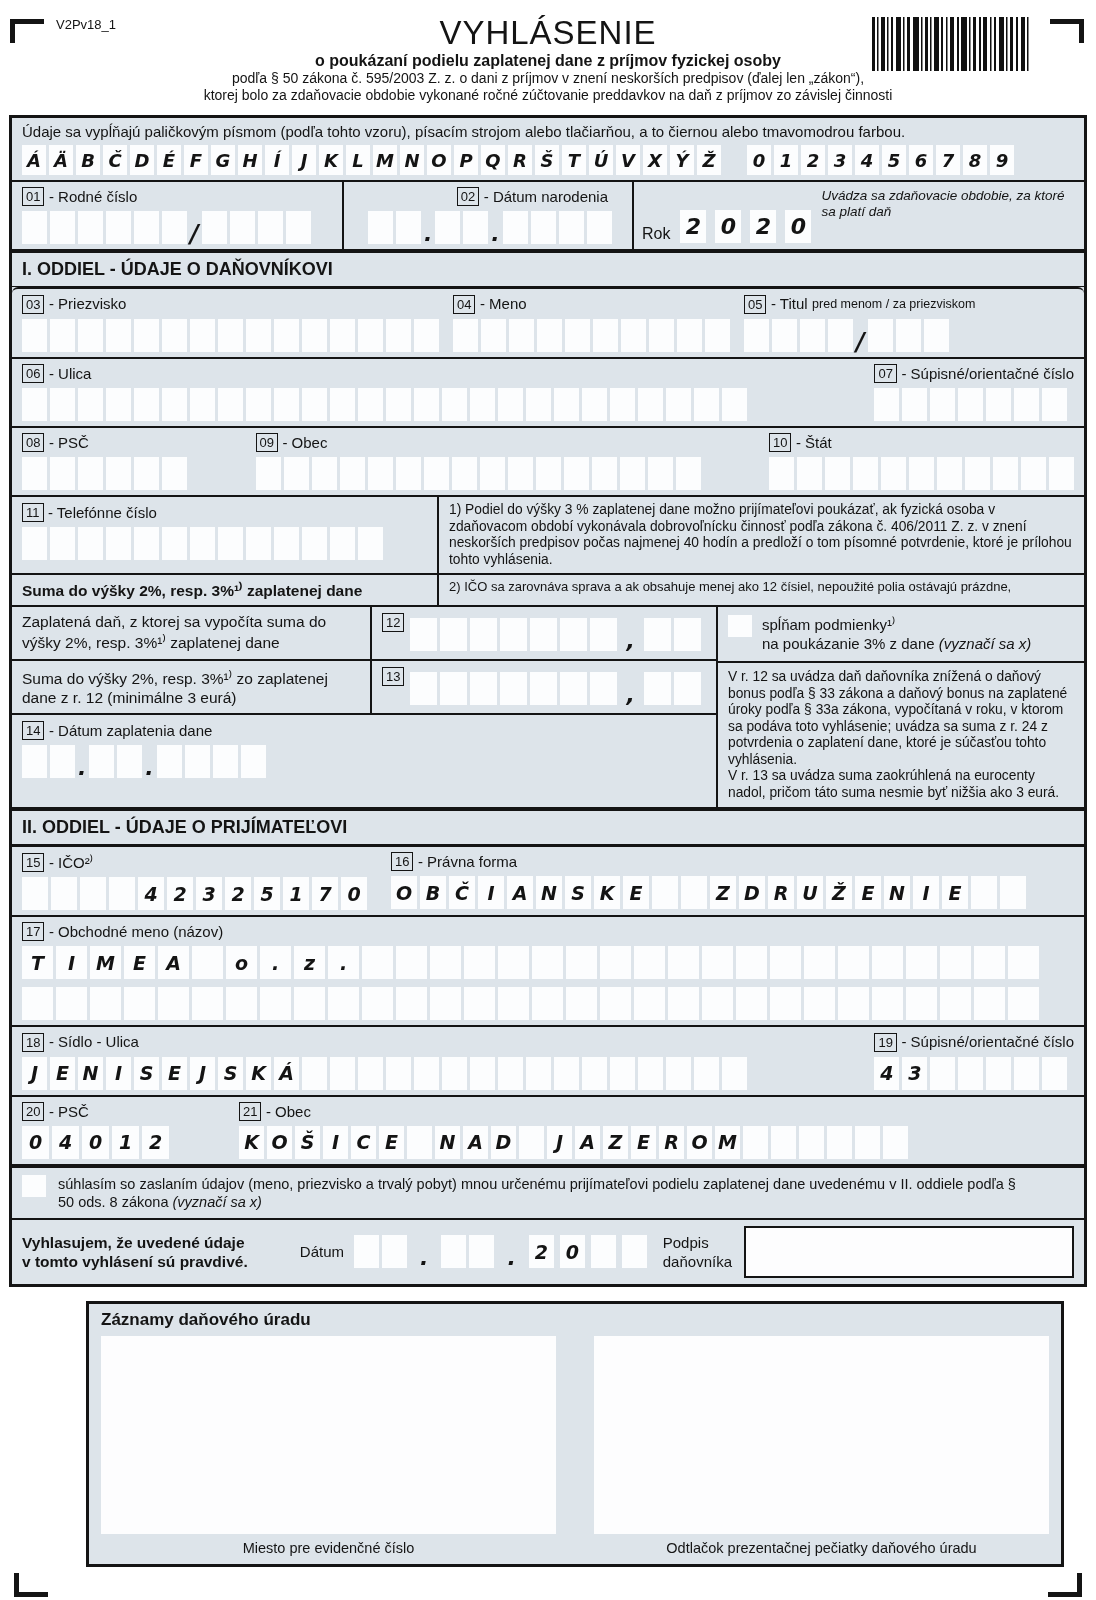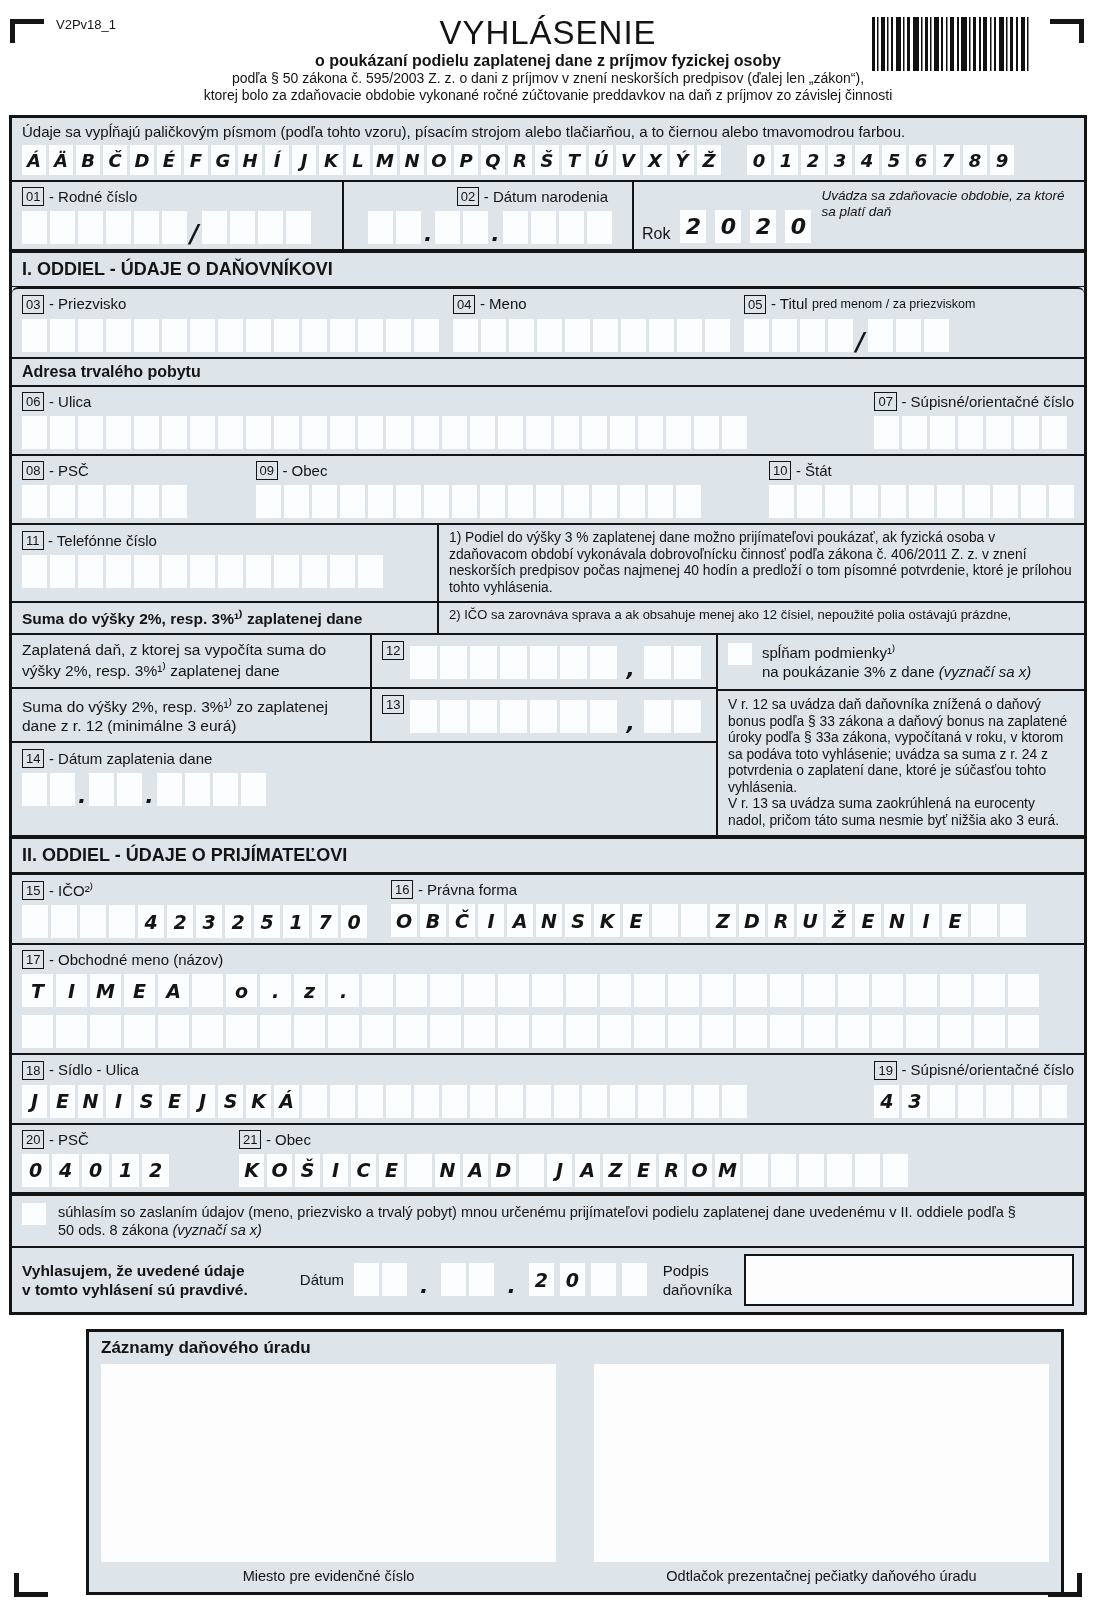--- a/index.html
+++ b/index.html
@@ -280,23 +280,20 @@
           <span class="sep">/</span>
           <div class="comb">
               <span class="cell"></span>
               <span class="cell"></span>
               <span class="cell"></span>
             </div>
         </div>
       </div>
     </div>
 
-    <div class="row" style="padding:4px 10px;">
-      <span class="b" style="font-size:16px;">Adresa trvalého pobytu</span>
-    </div>
 
     <div class="row cols" style="justify-content:space-between;">
       <div>
         <span class="fnum">06</span>
         <span class="lbl">- Ulica</span>
         <div class="comb">
             <span class="cell"></span>
             <span class="cell"></span>
             <span class="cell"></span>
             <span class="cell"></span>

